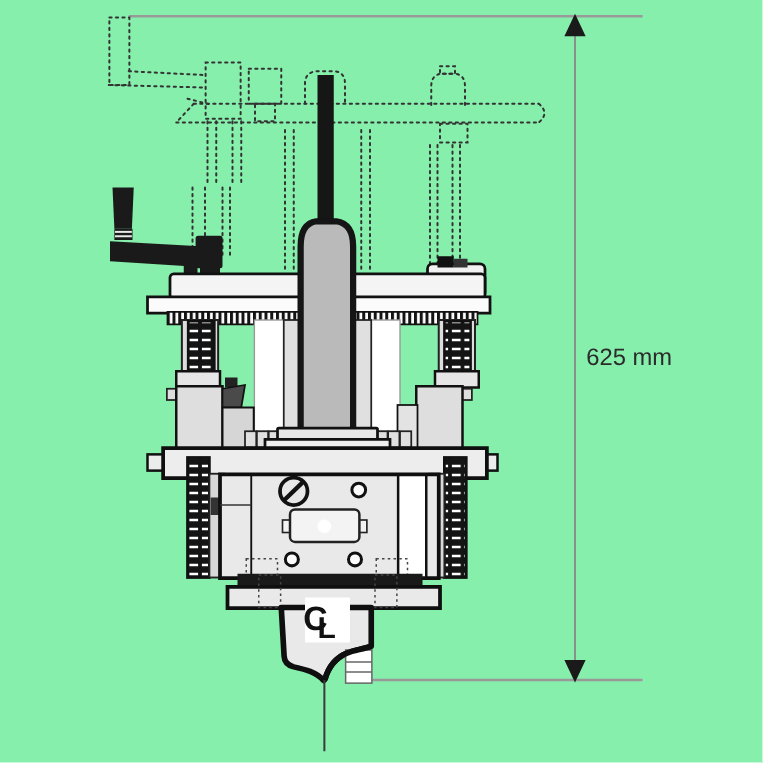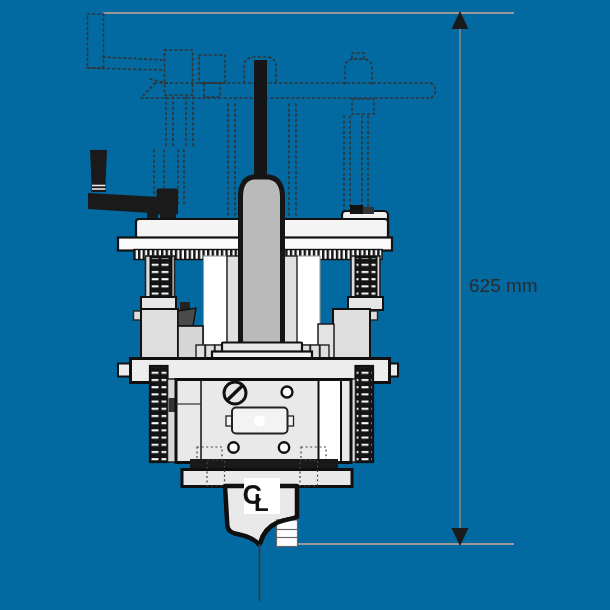--- a/index.html
+++ b/index.html
@@ -1,16 +1,16 @@
 <!DOCTYPE html>
 <html><head>
 <meta charset="utf-8">
 <style>
   html,body{margin:0;padding:0;background:#ffffff;}
-  .stage{position:relative;width:610px;height:610px;background:#0369a1;overflow:hidden;
+  .stage{position:relative;width:610px;height:610px;background:#86efac;overflow:hidden;
          font-family:"Liberation Sans", sans-serif;}
   svg{display:block;}
   .dim-text{font-family:"Liberation Sans", sans-serif;font-size:19px;fill:#2b2b2b;}
   .cl-c{font-family:"Liberation Sans", sans-serif;font-size:27px;font-weight:bold;fill:#111;}
   .cl-l{font-family:"Liberation Sans", sans-serif;font-size:24px;font-weight:bold;fill:#111;}
   .phantom{stroke:#333;fill:none;stroke-width:1.6;stroke-dasharray:1.8 3.4;stroke-linecap:round;}
   .hidden-dash{stroke:#444;fill:none;stroke-width:1.2;stroke-dasharray:2 2.6;}
 </style>
 </head>
 <body>

